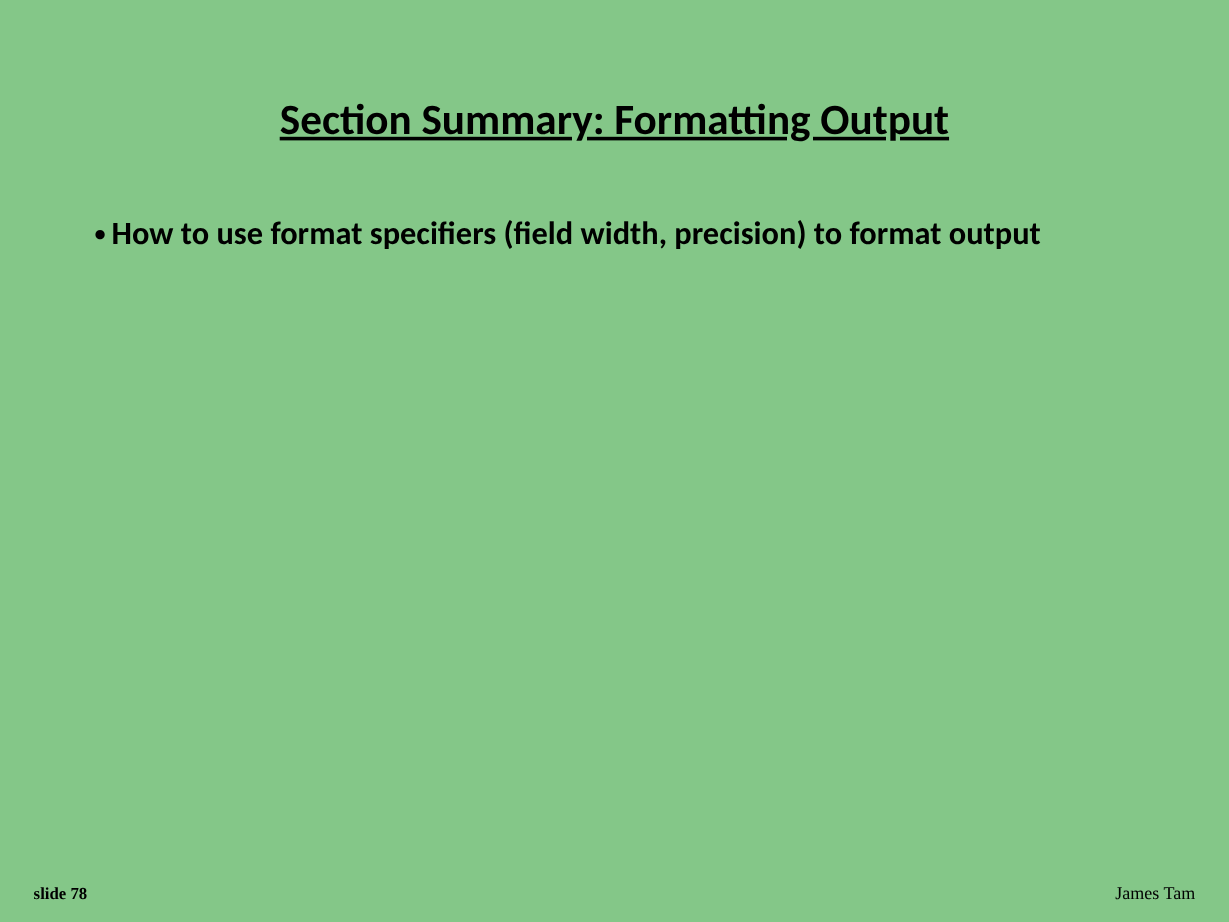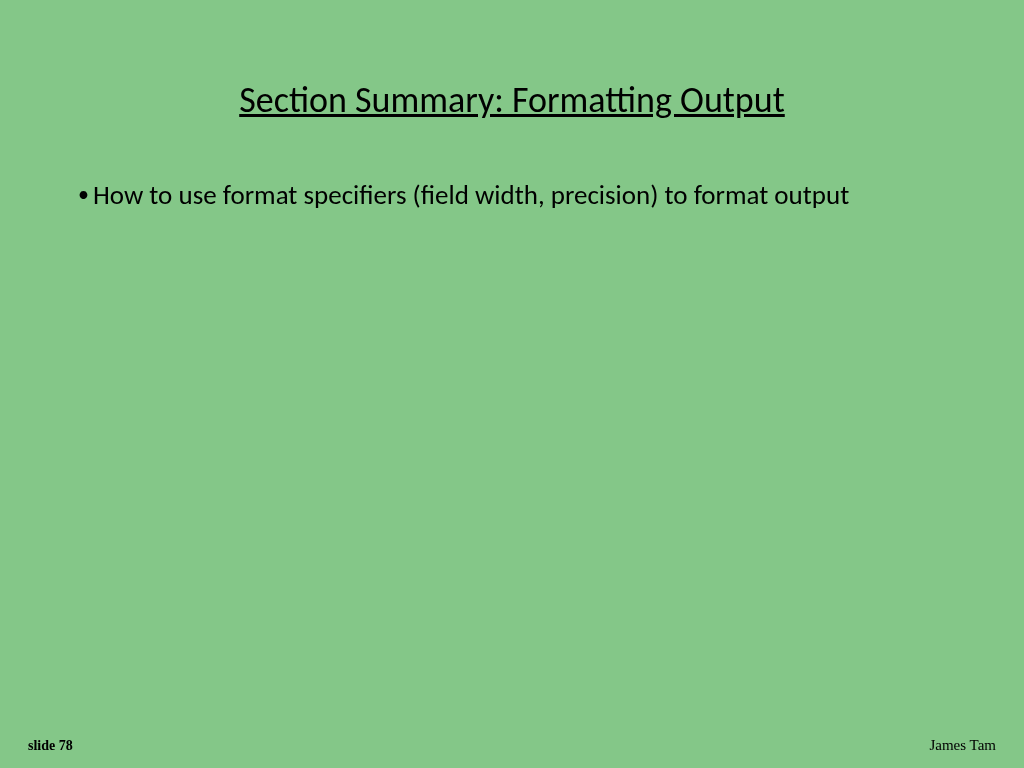--- a/index.html
+++ b/index.html
@@ -18,21 +18,21 @@
     color: #000000;
     position: relative;
   }
   .slide {
     width: 100%;
     height: 100%;
     position: relative;
   }
   .title {
     font-size: 36px;
-    font-weight: 400;
+    font-weight: 700;
     text-decoration: underline;
     text-align: center;
     position: absolute;
     top: 78px;
     left: 0;
     width: 100%;
   }
   .bullet-area {
     position: absolute;
     top: 178px;
@@ -45,20 +45,21 @@
     display: flex;
     align-items: flex-start;
   }
   .bullet-dot {
     font-size: 22px;
     line-height: 1.5;
     margin-right: 4px;
   }
   .bullet-text {
     display: inline;
+    font-weight: bold;
   }
   .footer-left {
     position: absolute;
     bottom: 14px;
     left: 28px;
     font-size: 14px;
     font-family: "Times New Roman", Times, serif;
     color: #000000;
     font-weight: bold;
   }

